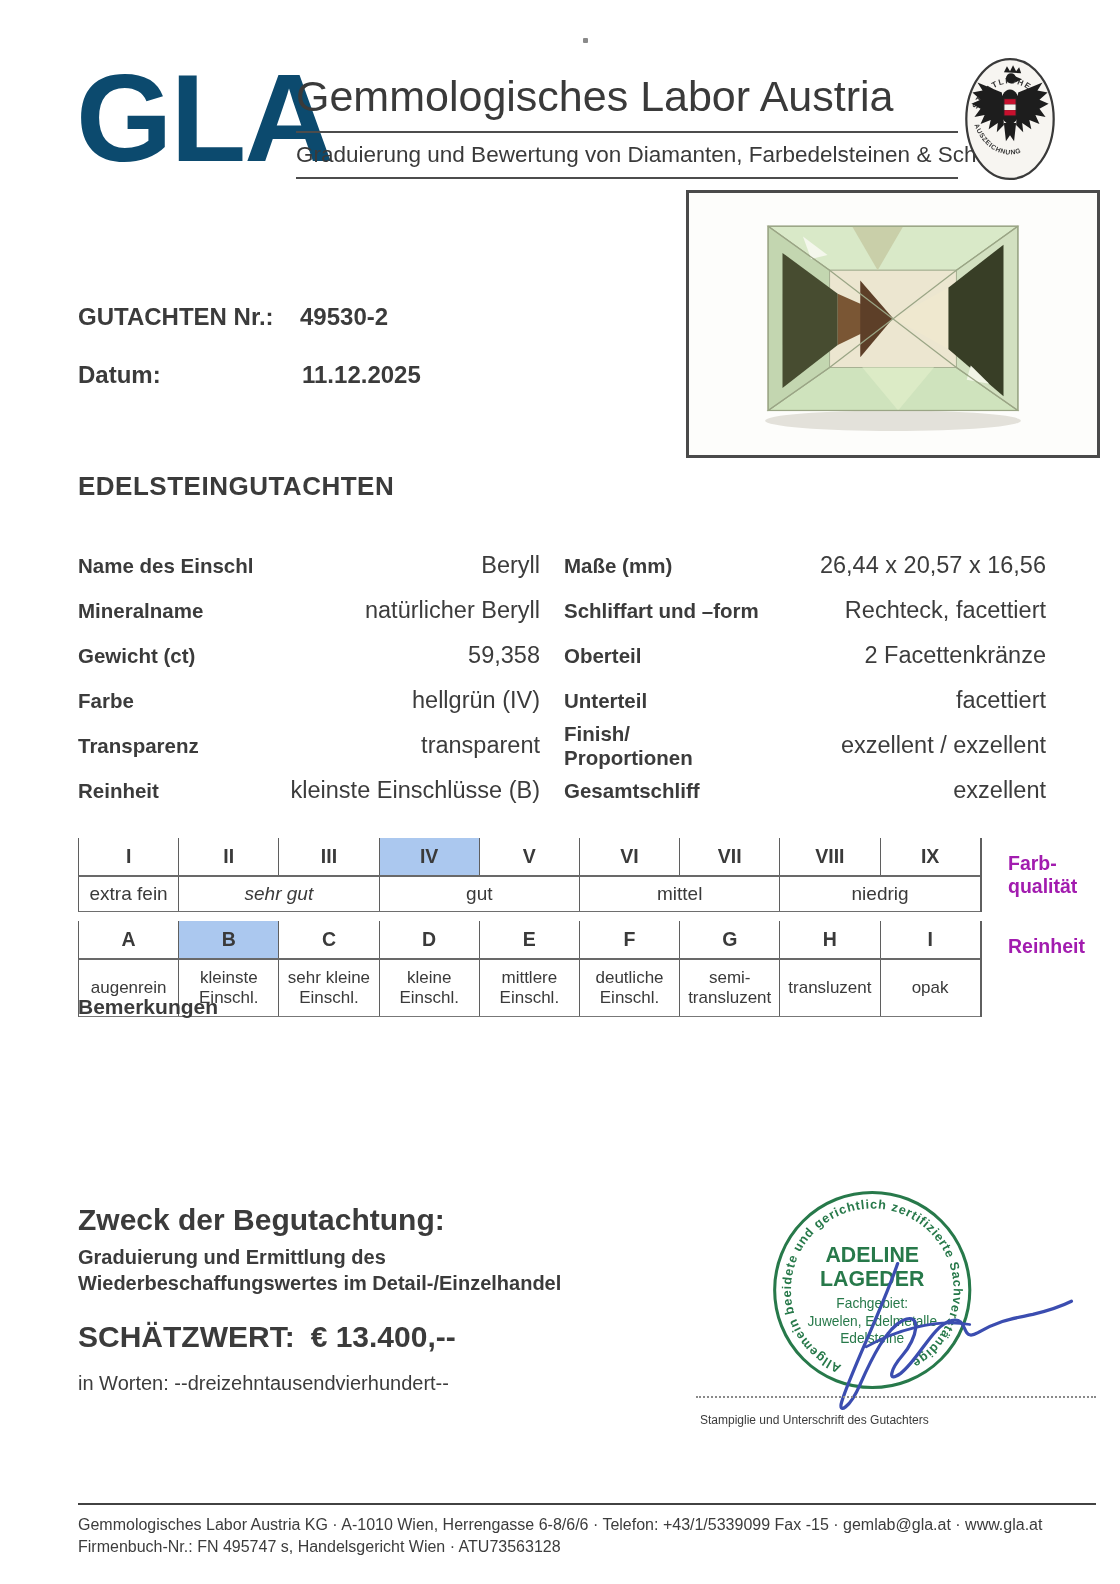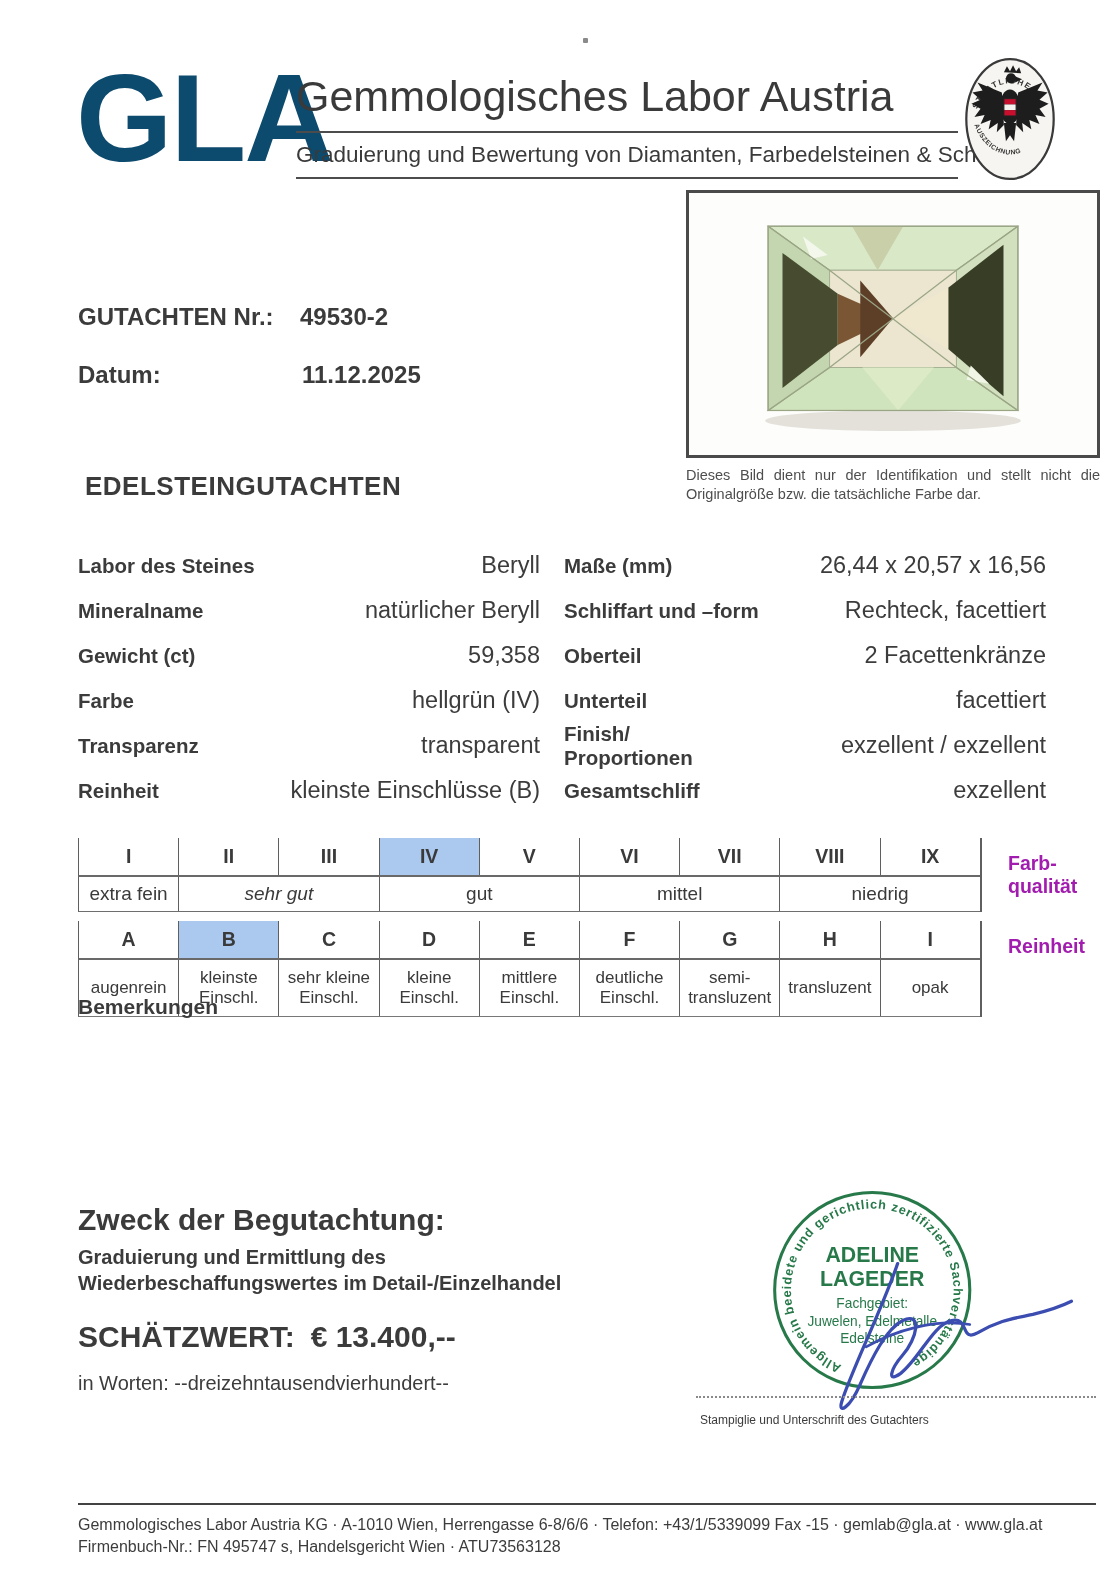--- a/index.html
+++ b/index.html
@@ -26,21 +26,21 @@
   .meta-value{font-size:24px;font-weight:bold;color:#3b3b3b;}
   .m-r1l{left:78px;top:303px;} .m-r1v{left:300px;top:303px;}
   .m-r2l{left:78px;top:361px;} .m-r2v{left:302px;top:361px;}
 
   
   .photo-box{left:686px;top:190px;width:408px;height:262px;border:3px solid #4a4a4a;
              background:#fdfdfb;display:flex;align-items:center;justify-content:center;}
   .photo-caption{left:686px;top:466px;width:414px;font-size:14.5px;line-height:1.3;
                  color:#4e4e4e;text-align:justify;}
 
-  .section-title{left:78px;top:471px;font-size:26px;font-weight:bold;letter-spacing:.5px;color:#3b3b3b;margin-left:7px;}
+  .section-title{left:78px;top:471px;font-size:26px;font-weight:bold;letter-spacing:.5px;color:#3b3b3b;}
 
   
   .details{width:462px;}
   #details-left{left:78px;top:543px;width:462px;}
   #details-right{left:564px;top:543px;width:482px;}
   .drow{display:flex;justify-content:space-between;align-items:center;height:45px;}
   .dlabel{font-weight:bold;font-size:20.5px;white-space:pre-line;line-height:1.15;color:#3b3b3b;}
   .dvalue{font-size:23.5px;text-align:right;color:#3c3c3c;white-space:nowrap;}
 
   
@@ -156,27 +156,26 @@
         <line x1="88" y1="55" x2="212" y2="150"></line>
         <line x1="212" y1="55" x2="88" y2="150"></line>
         <line x1="28" y1="12" x2="88" y2="55"></line>
         <line x1="272" y1="12" x2="212" y2="55"></line>
         <line x1="28" y1="192" x2="88" y2="150"></line>
         <line x1="272" y1="192" x2="212" y2="150"></line>
         <rect x="28" y="12" width="244" height="180"></rect>
       </g>
     </svg>
   </div>
-  <div class="abs photo-caption">Dieses Bild dient nur der Identifikation und stellt nicht die Originalgröße bzw. die tatsächliche Farbe dar.</div>
 
   <div class="abs section-title">EDELSTEINGUTACHTEN</div>
 
   <div class="abs details" id="details-left">
       <div class="drow">
-        <div class="dlabel" style="white-space: pre-line;">Labor des Steines</div>
+        <div class="dlabel" style="white-space: pre-line;">Name des Einschl</div>
         <div class="dvalue">Beryll</div>
       </div>
       <div class="drow">
         <div class="dlabel" style="white-space: pre-line;">Mineralname</div>
         <div class="dvalue">natürlicher Beryll</div>
       </div>
       <div class="drow">
         <div class="dlabel" style="white-space: pre-line;">Gewicht (ct)</div>
         <div class="dvalue">59,358</div>
       </div>

